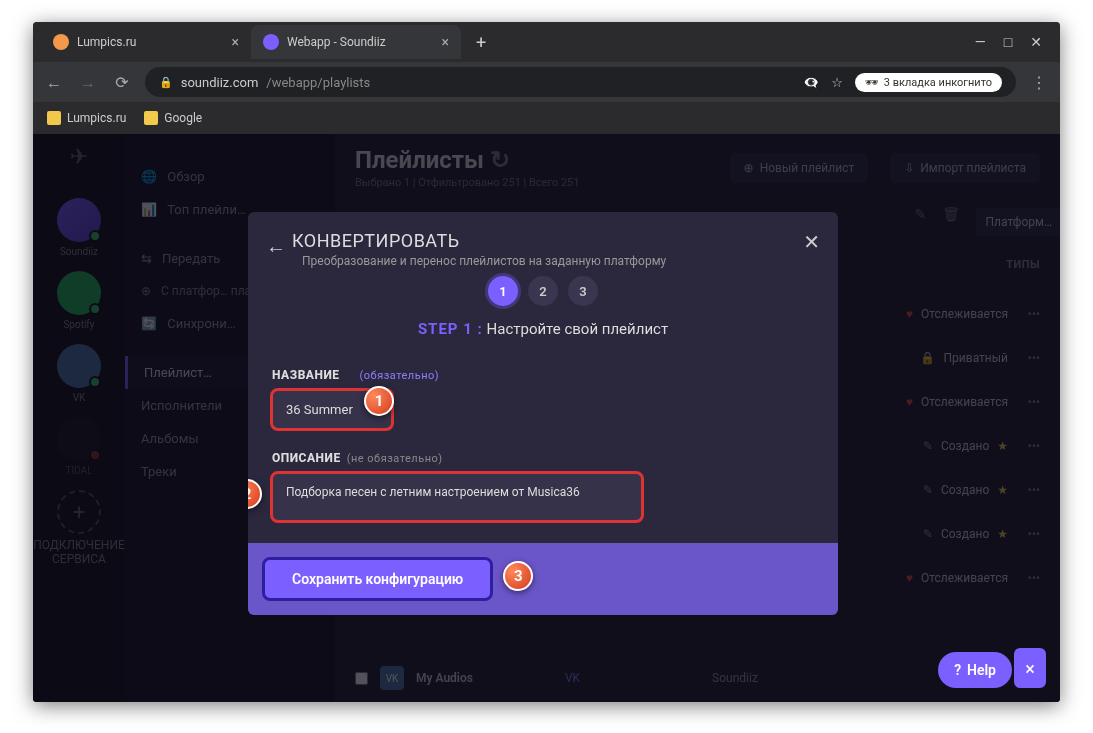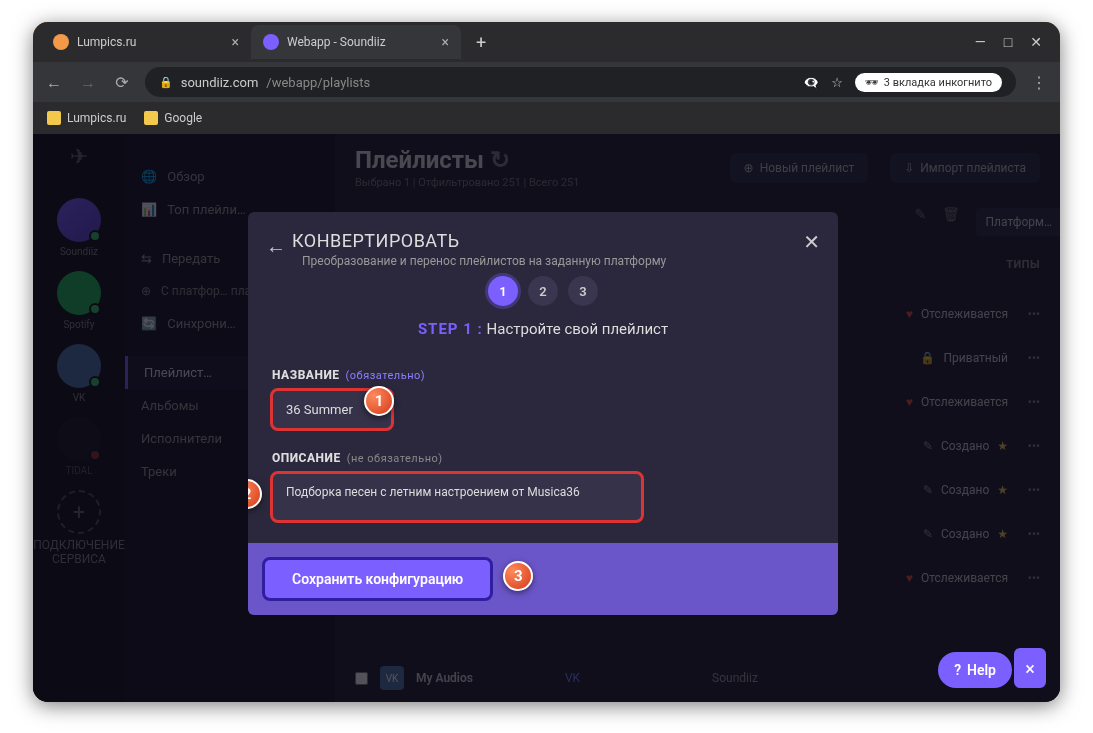--- a/index.html
+++ b/index.html
@@ -1,18 +1,18 @@
 <!DOCTYPE html>
 <html><head>
 <meta charset="utf-8">
 <style>
 *{box-sizing:border-box;margin:0;padding:0;font-family:-apple-system,BlinkMacSystemFont,"Segoe UI",Roboto,Arial,sans-serif}
 body{background:#000;width:1093px;height:733px;overflow:hidden;position:relative}
 .outer{position:absolute;inset:0;background:#fff}
-.window{position:absolute;left:33px;top:22px;width:1027px;height:680px;background:#a16207;border-radius:15px;overflow:hidden;box-shadow:0 4px 20px rgba(0,0,0,.5)}
+.window{position:absolute;left:33px;top:22px;width:1027px;height:680px;background:#a16207;border-radius:4px;overflow:hidden;box-shadow:0 4px 20px rgba(0,0,0,.5)}
 .titlebar{height:40px;display:flex;align-items:center;background:#2b2b2e;padding:0 8px}
 .tab{display:flex;align-items:center;height:34px;padding:0 12px;border-radius:8px 8px 0 0;color:#ccc;font-size:12px;gap:8px;min-width:210px;position:relative}
 .tab.active{background:#35363a}
 .tab .favicon{width:16px;height:16px;border-radius:50%}
 .tab .close{margin-left:auto;font-size:14px;color:#aaa}
 .newtab{width:28px;height:28px;display:flex;align-items:center;justify-content:center;color:#ccc;font-size:18px;margin-left:6px}
 .winbtns{margin-left:auto;display:flex;gap:18px;color:#ccc;font-size:14px;padding-right:10px}
 .addrrow{height:40px;background:#35363a;display:flex;align-items:center;padding:0 10px;gap:12px;color:#ccc}
 .navbtn{width:22px;text-align:center;font-size:16px;color:#aaa}
 .addrbar{flex:1;background:#202124;height:30px;border-radius:15px;display:flex;align-items:center;padding:0 14px;font-size:13px;color:#ccc;gap:8px}
@@ -63,21 +63,21 @@
 .mtitle{font-size:18px;font-weight:400;letter-spacing:.5px;margin-left:20px}
 .msub{font-size:12px;color:#999;margin-left:30px;margin-top:3px}
 .mclose{position:absolute;right:18px;top:18px;font-size:20px;color:#ccc}
 .steps{display:flex;justify-content:center;gap:10px;margin-top:8px}
 .step{width:30px;height:30px;border-radius:50%;background:#3a3650;color:#ccc;display:flex;align-items:center;justify-content:center;font-size:13px;font-weight:600}
 .step.active{background:#7b5fff;color:#fff;box-shadow:0 0 0 3px rgba(123,95,255,.3)}
 .steptitle{text-align:center;margin-top:14px;font-size:15px}
 .steptitle .lbl{color:#7b5fff;font-weight:700;letter-spacing:1px}
 .mbody{padding:18px 24px 0}
 .flabel{font-size:12px;font-weight:800;letter-spacing:.5px;color:#ddd}
-.freq{font-size:11px;color:#8b7fff;margin-left:6px;font-weight:400}
+.freq{font-size:11px;color:#8b7fff;margin-left:20px;font-weight:400}
 .fopt{font-size:11px;color:#888;margin-left:6px;font-weight:400}
 .finput{width:100%;background:#35324a;border:none;padding:12px 14px;color:#ddd;font-size:13px;margin-top:8px;border-radius:4px}
 .ftextarea{width:100%;background:#35324a;border:none;padding:12px 14px;color:#ddd;font-size:12px;margin-top:8px;border-radius:4px;height:80px;resize:none}
 .highlight{outline:3px solid #d33;outline-offset:-1px;border-radius:6px}
 .mfoot{background:#6b56c9;padding:16px;display:flex;margin-top:18px}
 .savebtn{background:#7b5fff;color:#fff;padding:12px 28px;border-radius:6px;font-size:14px;font-weight:600;border:none;outline:3px solid #2f1fa0;outline-offset:-1px}
 .annot{position:absolute;width:30px;height:30px;border-radius:50%;background:radial-gradient(circle at 30% 30%,#ff8a5c,#d43a1a);border:2px solid #fff;color:#fff;font-weight:700;display:flex;align-items:center;justify-content:center;font-size:15px;box-shadow:0 2px 6px rgba(0,0,0,.5);z-index:50}
 .helpbtn{position:absolute;right:48px;bottom:14px;background:#7b5fff;color:#fff;padding:10px 16px;border-radius:22px;font-size:14px;font-weight:600;display:flex;align-items:center;gap:6px}
 .helpclose{position:absolute;right:14px;bottom:14px;background:#7b5fff;color:#fff;width:32px;height:40px;border-radius:6px;display:flex;align-items:center;justify-content:center;font-size:18px}
 .platbtn{position:absolute;right:-2px;top:74px;background:#2b283d;color:#ccc;padding:7px 10px;font-size:12px;border-radius:4px}
@@ -197,24 +197,24 @@
           </div>
       <div class="navitem">
             <span>🔄</span>
             <span>Синхрони…</span>
           </div>
       <div class="navsep"></div>
       <div class="navitem active">
             <span>Плейлист…</span>
           </div>
       <div class="navitem">
+            <span>Исполнители</span>
+          </div>
+      <div class="navitem">
             <span>Альбомы</span>
-          </div>
-      <div class="navitem">
-            <span>Исполнители</span>
           </div>
       <div class="navitem">
             <span>Треки</span>
             <span class="navcount">3584</span>
           </div>
     </div>
 
     <div class="main">
       <div class="maintop">
         <div>

